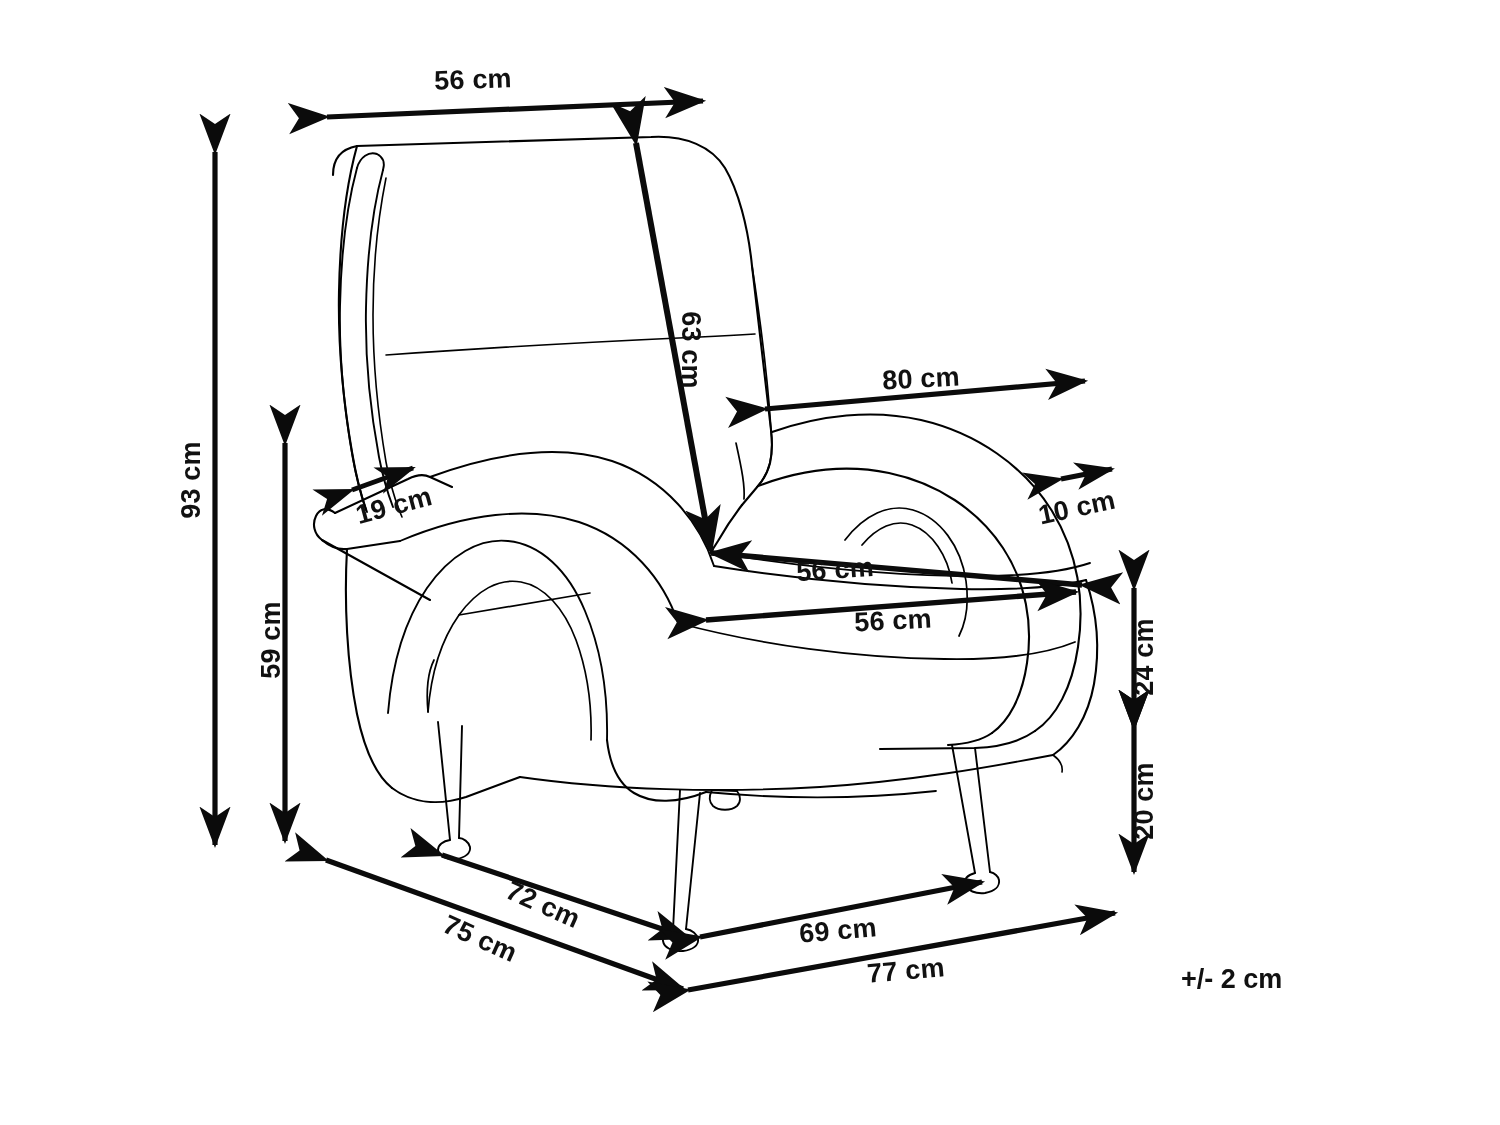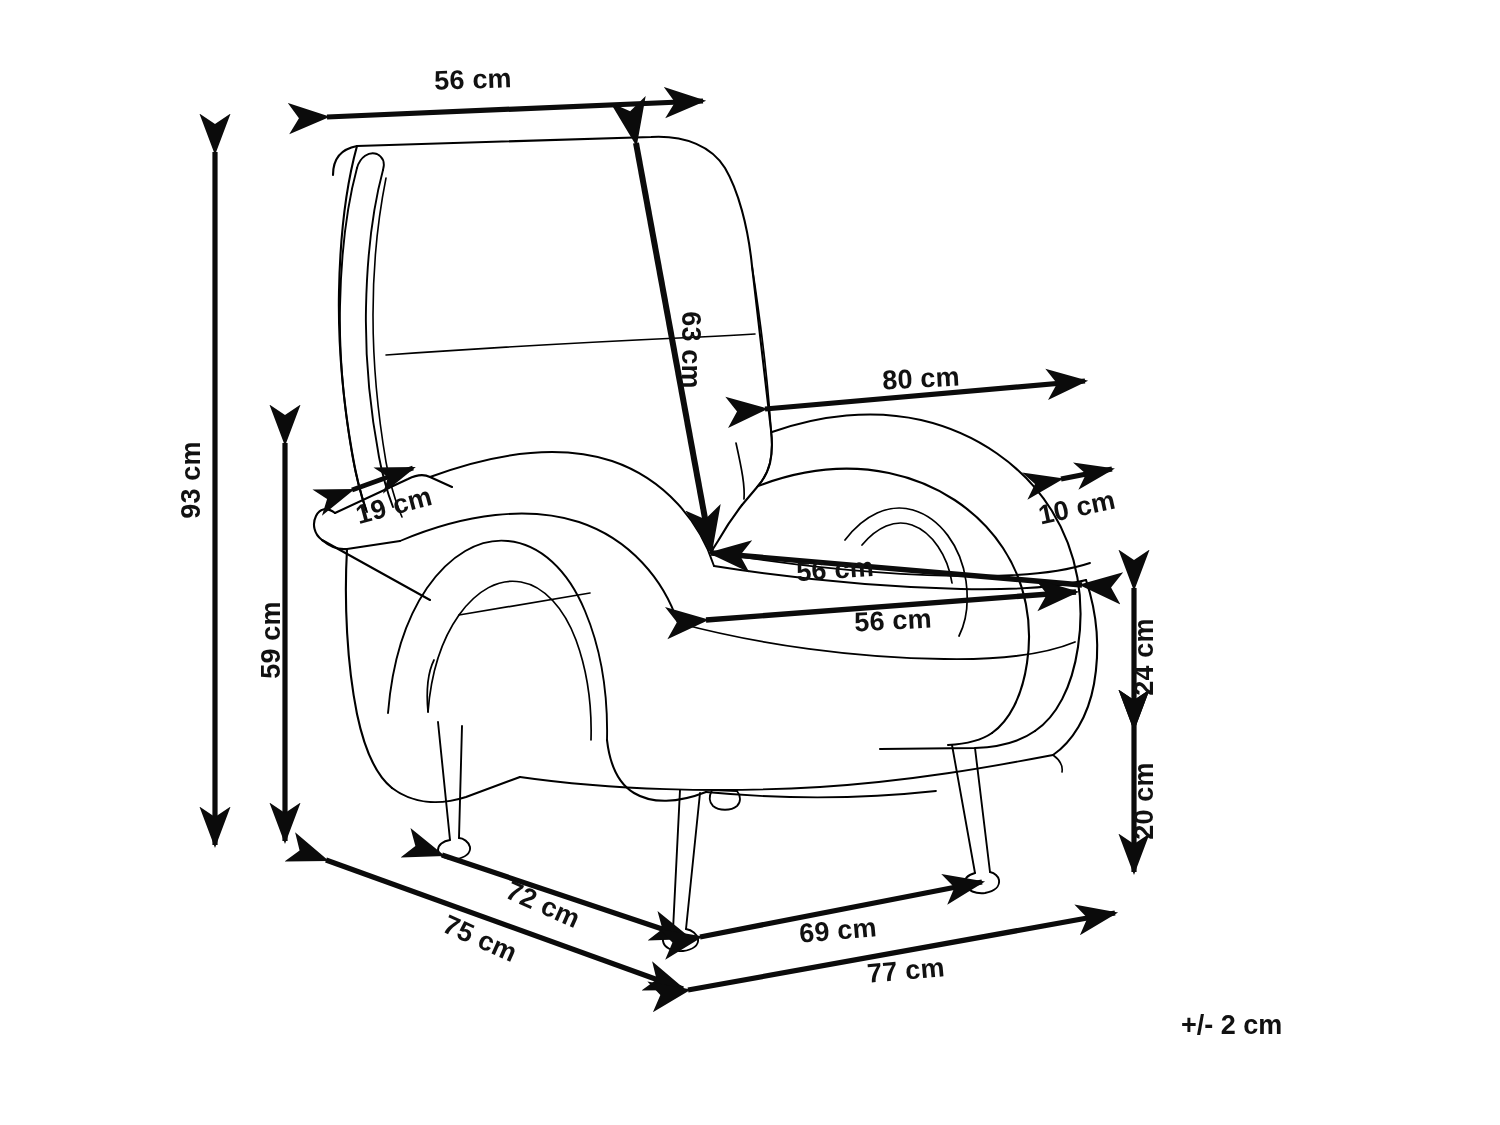--- a/index.html
+++ b/index.html
@@ -275,15 +275,15 @@
   <div class="dim-label" style="left:1144px; top:801px; transform:translate(-50%,-50%) rotate(-90deg);">20 cm</div>
 
   <div class="dim-label" style="left:543px; top:905px; transform:translate(-50%,-50%) rotate(24deg);">72 cm</div>
 
   <div class="dim-label" style="left:480px; top:939px; transform:translate(-50%,-50%) rotate(24deg);">75 cm</div>
 
   <div class="dim-label" style="left:838px; top:931px; transform:translate(-50%,-50%) rotate(-5deg);">69 cm</div>
 
   <div class="dim-label" style="left:906px; top:971px; transform:translate(-50%,-50%) rotate(-5deg);">77 cm</div>
 
-  <div class="tol-note" style="left:1181px; top:1010px;">+/- 2 cm</div>
+  <div class="tol-note" style="left:1181px; top:964px;">+/- 2 cm</div>
 
 </div>
 
 </body></html>

